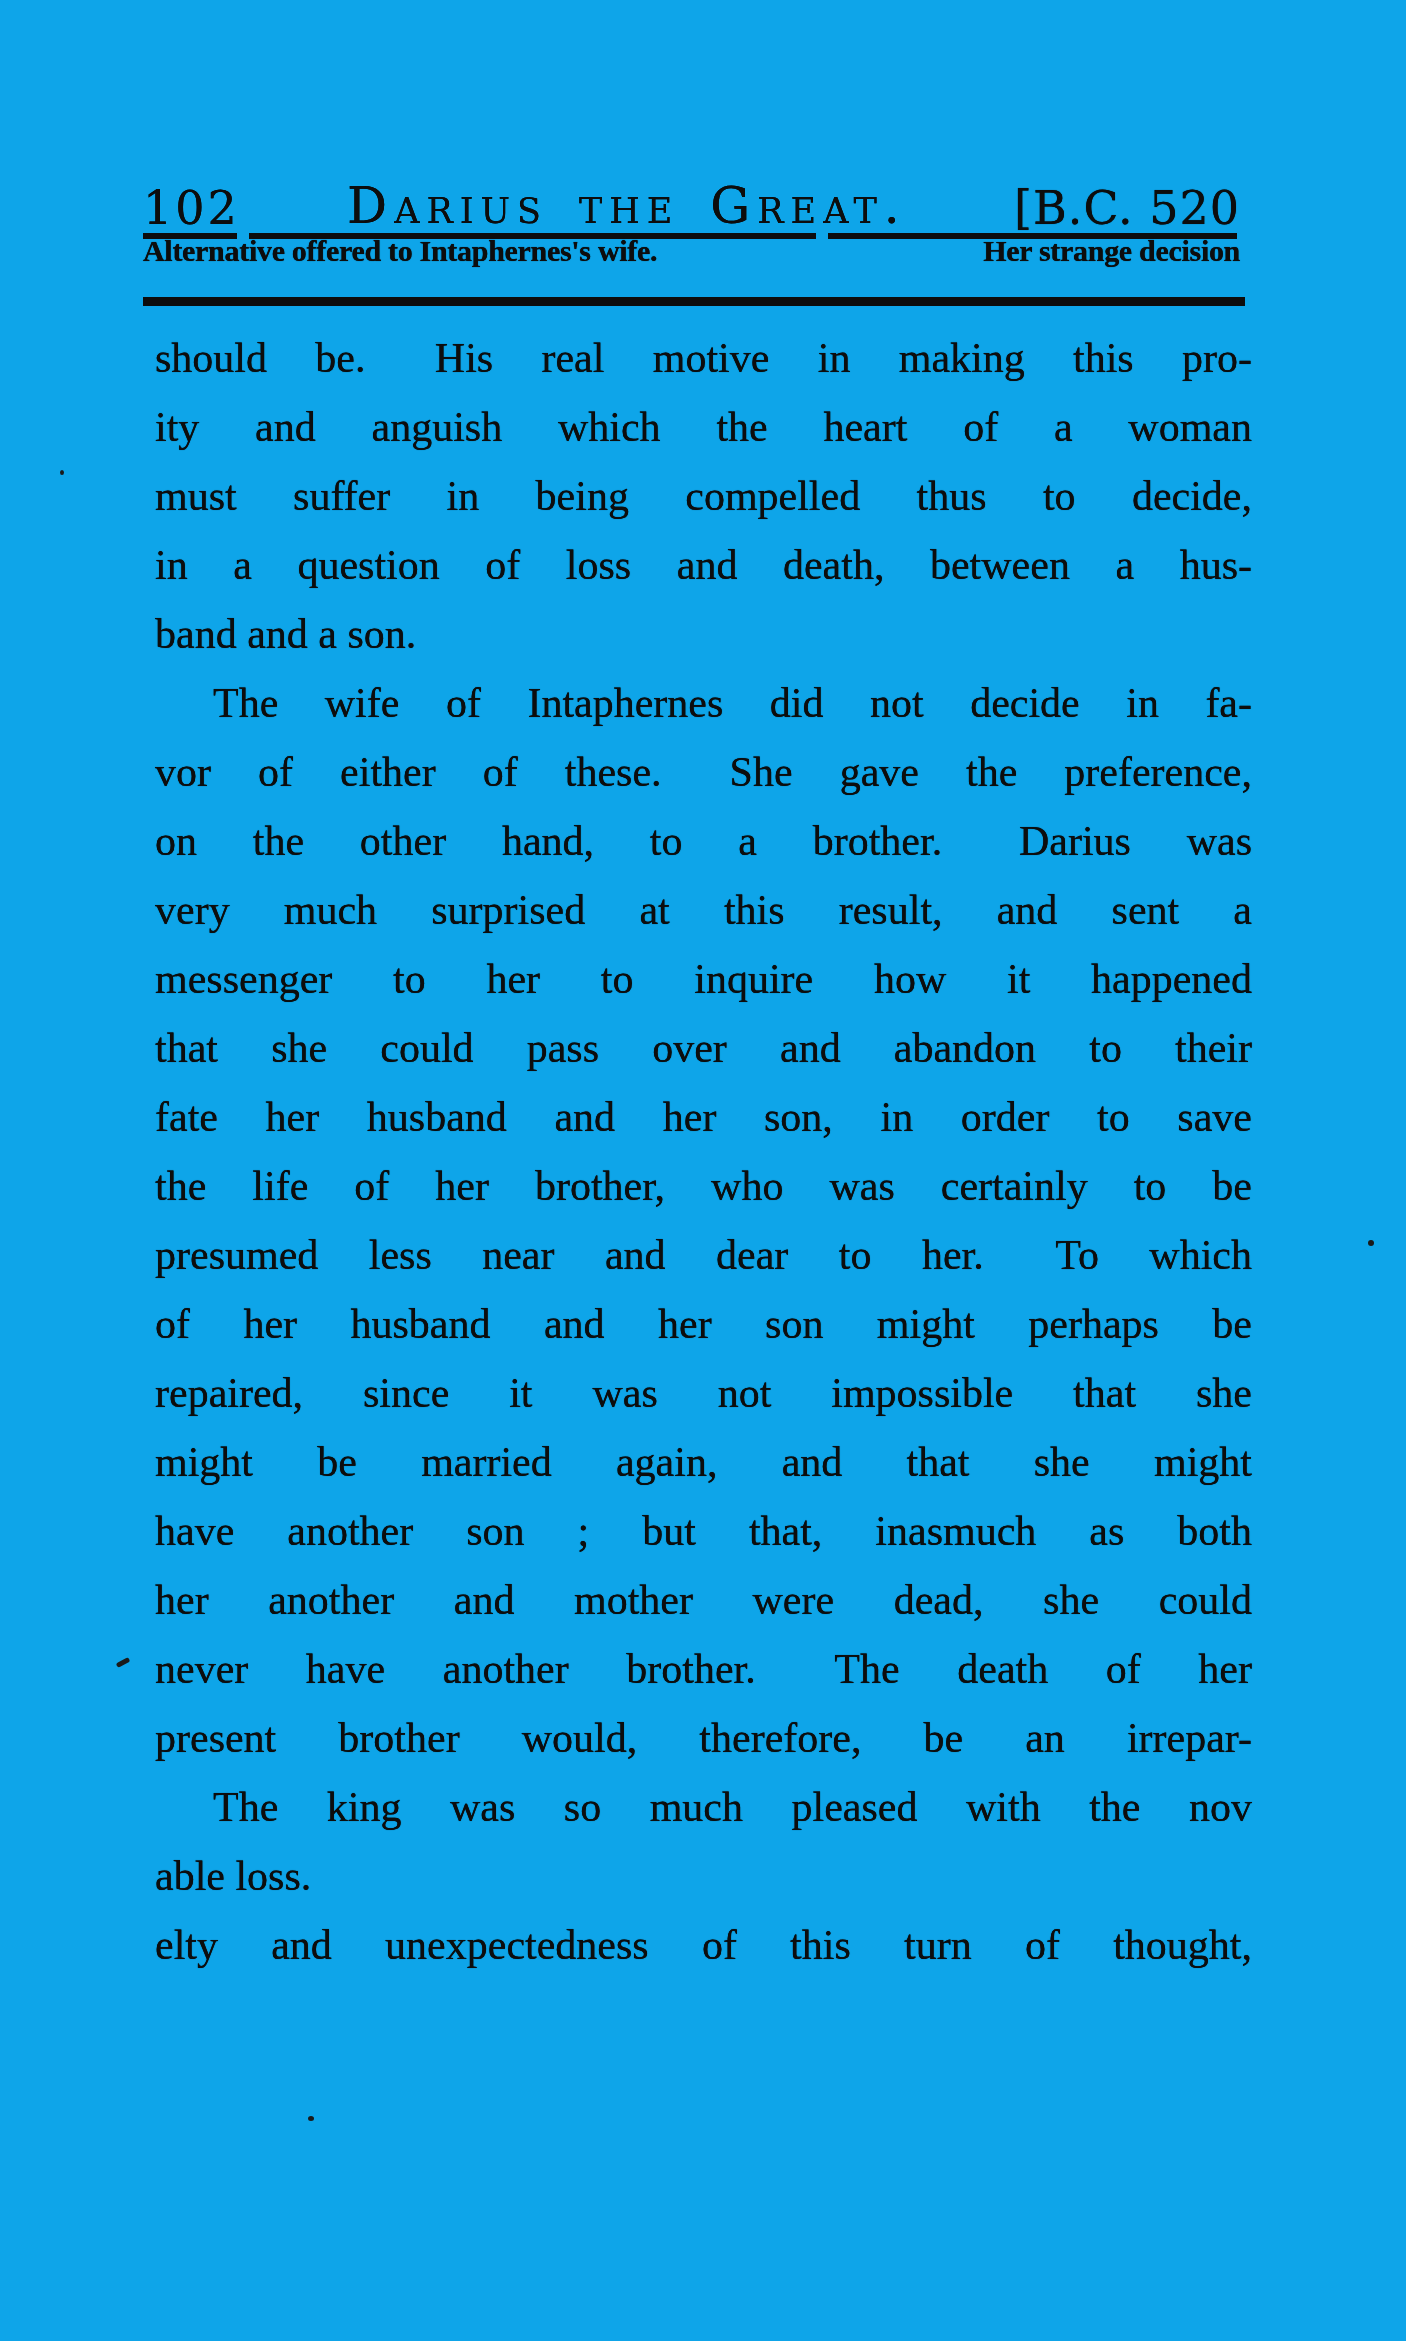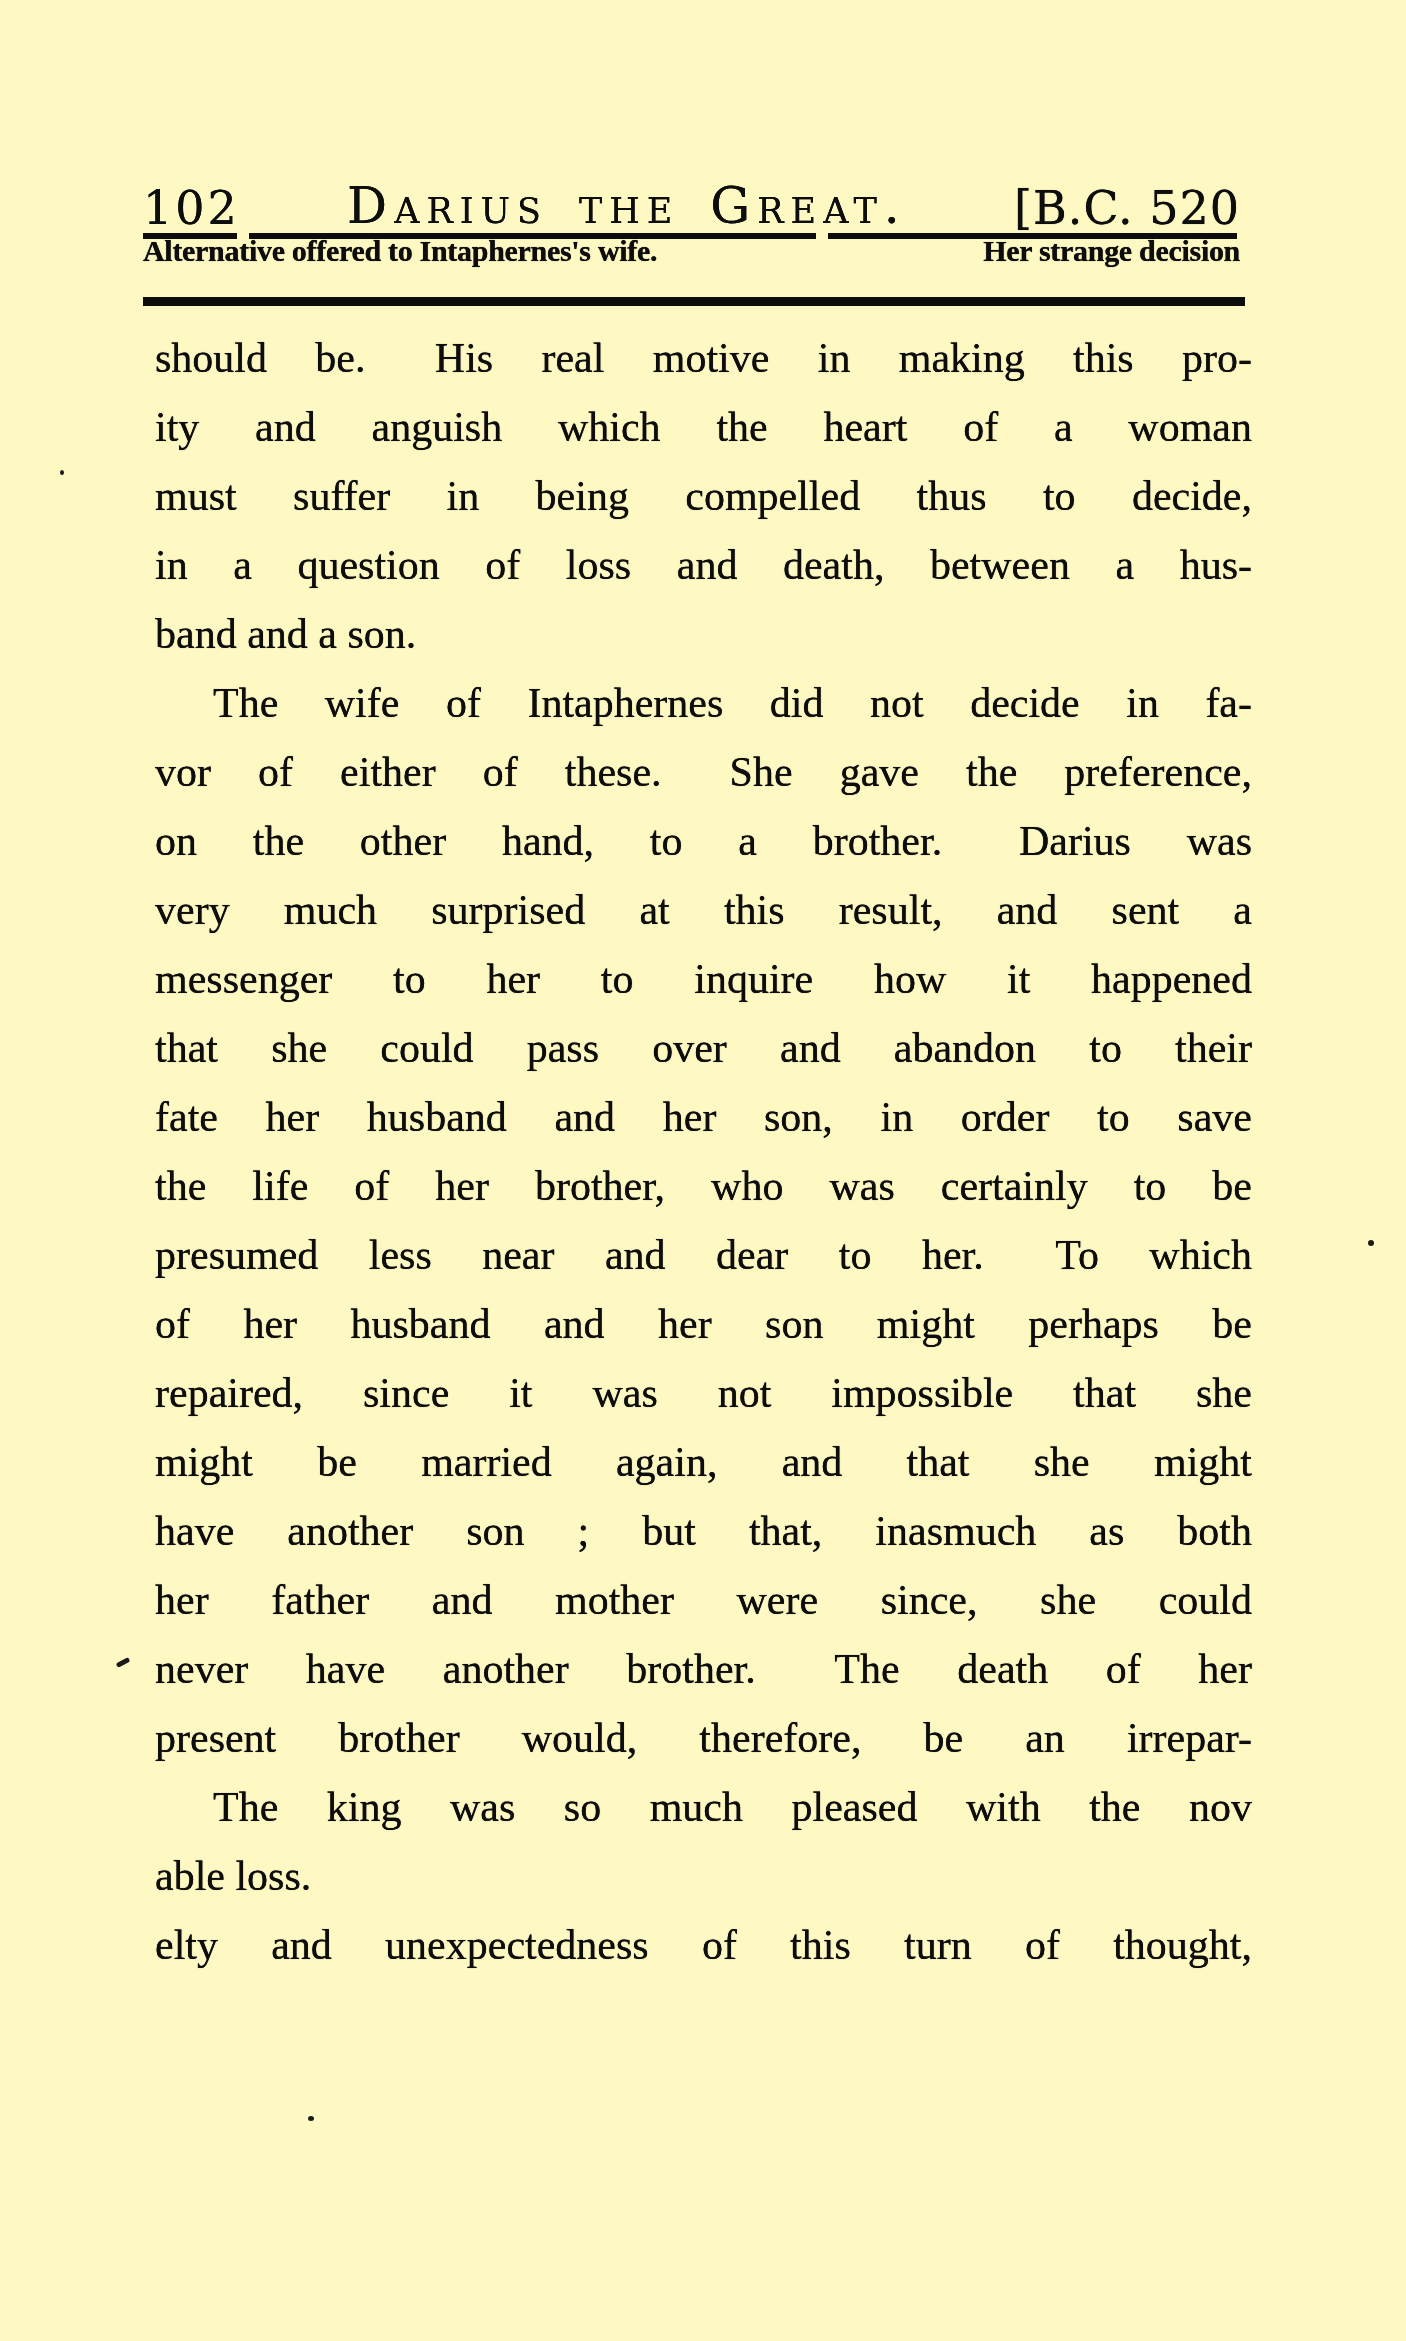--- a/index.html
+++ b/index.html
@@ -5,21 +5,21 @@
   html, body {
     margin: 0;
     padding: 0;
     background: #e8e8e8;
   }
   .page {
     position: relative;
     width: 1406px;
     height: 2341px;
     margin: 0 auto;
-    background: #fef9c3;
+    background: #0ea5e9;
     color: #0d0d0d;
     overflow: hidden;
     font-family: "Liberation Serif", serif;
   }
   
   .header-row {
     position: absolute;
     left: 143px;
     top: 146px;
     width: 1097px;
@@ -153,21 +153,21 @@
       <div class="line j">very much surprised at this result, and sent a</div>
       <div class="line j">messenger to her to inquire how it happened</div>
       <div class="line j">that she could pass over and abandon to their</div>
       <div class="line j">fate her husband and her son, in order to save</div>
       <div class="line j">the life of her brother, who was certainly to be</div>
       <div class="line j">presumed less near and dear to her.  To which</div>
       <div class="line j">of her husband and her son might perhaps be</div>
       <div class="line j">repaired, since it was not impossible that she</div>
       <div class="line j">might be married again, and that she might</div>
       <div class="line j">have another son ; but that, inasmuch as both</div>
-      <div class="line j">her father and mother were since, she could</div>
+      <div class="line j">her another and mother were dead, she could</div>
       <div class="line j">never have another brother.  The death of her</div>
       <div class="line j">present brother would, therefore, be an irrepar-</div>
       <div class="line j indent">The king was so much pleased with the nov</div>
       <div class="line">able loss.</div>
       <div class="line j">elty and unexpectedness of this turn of thought,</div>
     </main>
 
   <div class="artifact tick" style="left:116px; top:1660px;"></div>
   <div class="artifact" style="left:308px; top:2116px; width:6px; height:5px;"></div>
   <div class="artifact" style="left:1368px; top:1240px; width:6px; height:6px;"></div>

